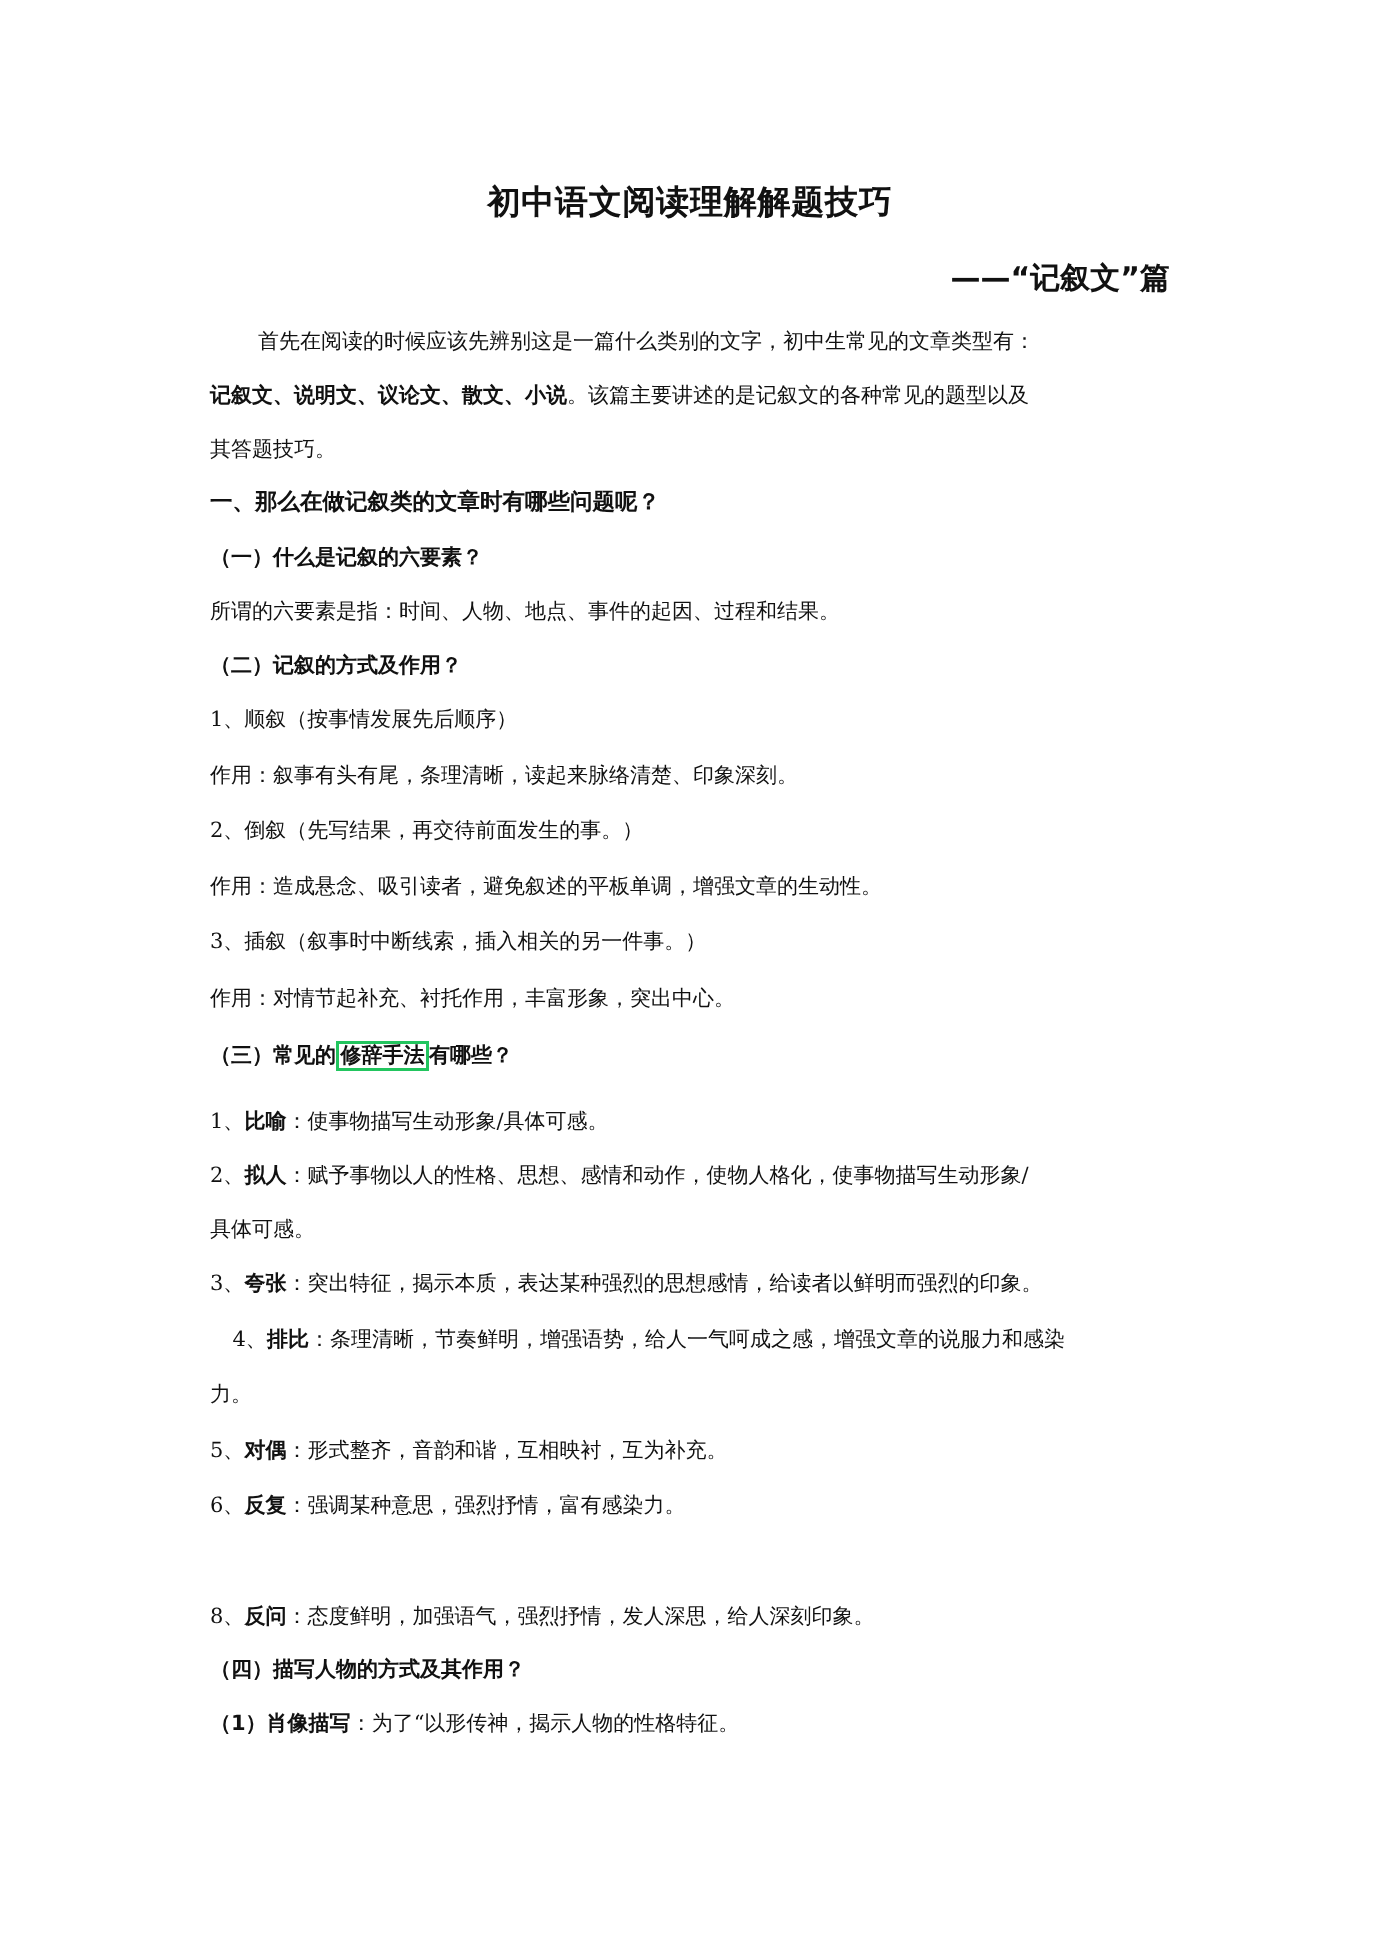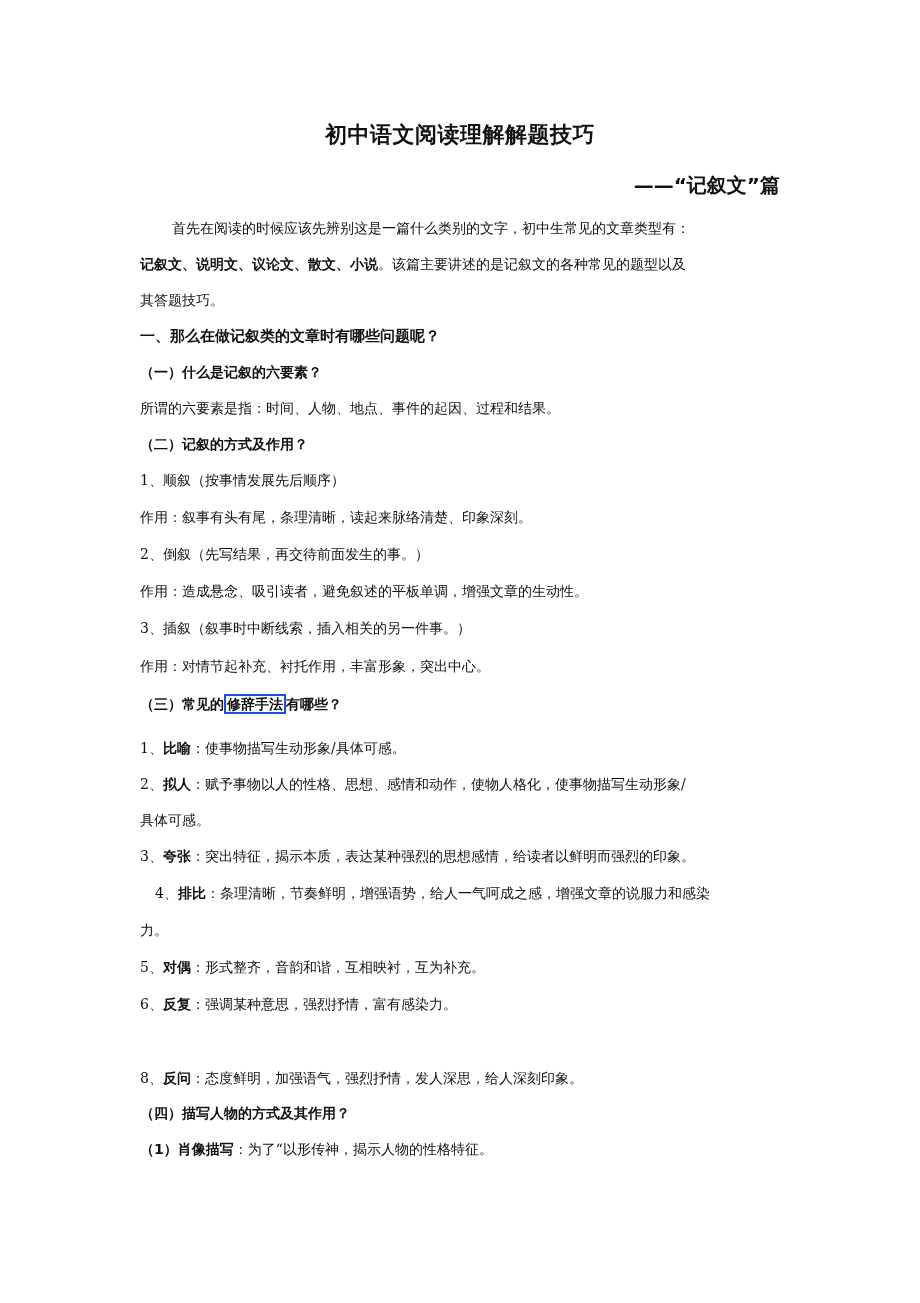--- a/index.html
+++ b/index.html
@@ -5,24 +5,24 @@
   html, body { margin: 0; padding: 0; background: #ffffff; }
   body { width: 920px; height: 1303px; position: relative; overflow: hidden;
          font-family: "DejaVu Serif", "Liberation Serif", serif; color: #111; }
   .page { position: absolute; left: 0; top: 0; width: 920px; height: 1303px; }
   .title { position: absolute; top: 120px; left: 0; width: 920px; text-align: center;
            font-family: "DejaVu Sans", sans-serif; font-size: 22px; font-weight: bold; letter-spacing: 0.5px; }
   .subtitle { position: absolute; top: 172px; right: 140px; font-family: "DejaVu Sans", sans-serif;
               font-size: 20px; font-weight: bold; }
   .line { position: absolute; left: 140px; width: 645px; font-size: 14px; line-height: 20px; white-space: nowrap; }
   .indent { padding-left: 32px; }
-  .h1 { font-family: Liberation Sans, sans-serif; font-size: 15px; font-weight: bold; }
+  .h1 { font-family: Liberation Mono, monospace; font-size: 15px; font-weight: bold; }
   .h2 { font-family: "DejaVu Sans", sans-serif; font-size: 14px; font-weight: bold; }
   b, .b { font-family: "DejaVu Sans", sans-serif; font-weight: bold; }
-  .boxed { border: 2px solid #1d4ed8; padding: 0 1px; }
+  .boxed { border: 2px solid #22c55e; padding: 0 1px; }
 </style>
 </head>
 <body>
 
 <div class="page">
   <div class="title">初中语文阅读理解解题技巧</div>
   <div class="subtitle">——“记叙文”篇</div>
 
   <div class="line indent" style="top:218px;">首先在阅读的时候应该先辨别这是一篇什么类别的文字，初中生常见的文章类型有：</div>
   <div class="line" style="top:254px;"><b>记叙文、说明文、议论文、散文、小说</b><span>。该篇主要讲述的是记叙文的各种常见的题型以及</span></div>

